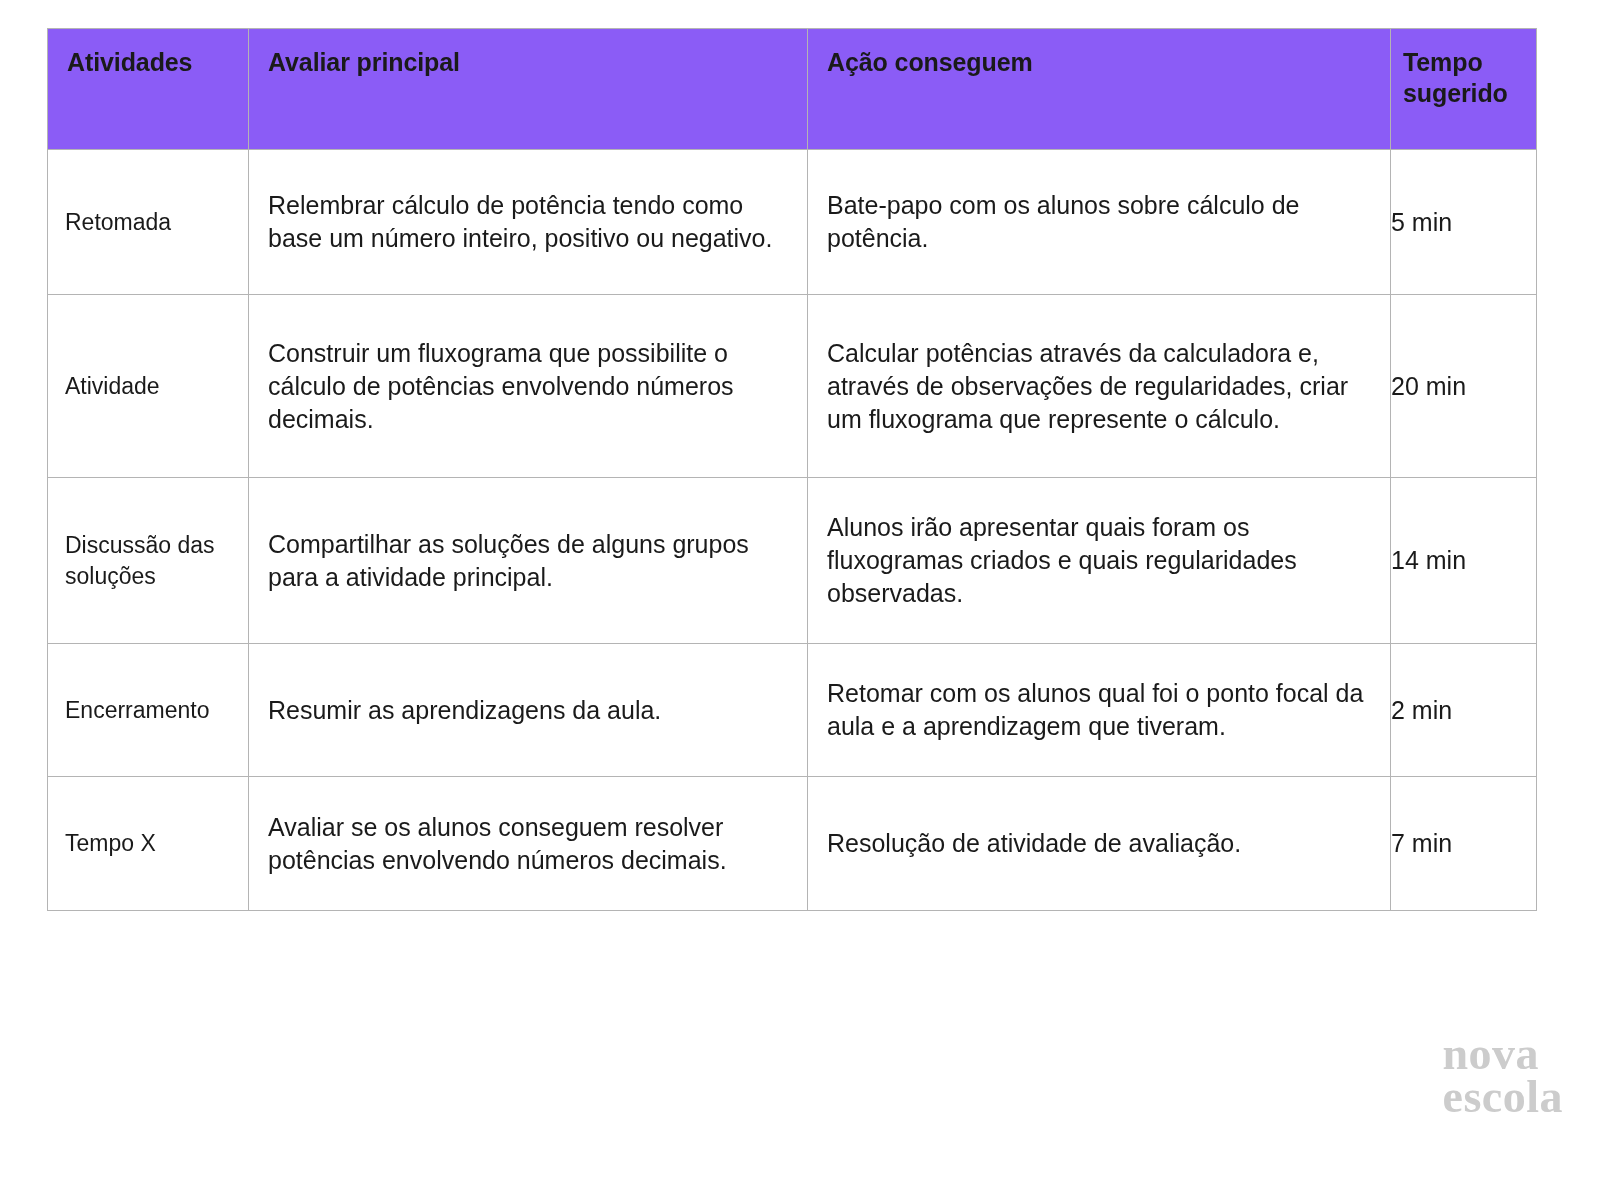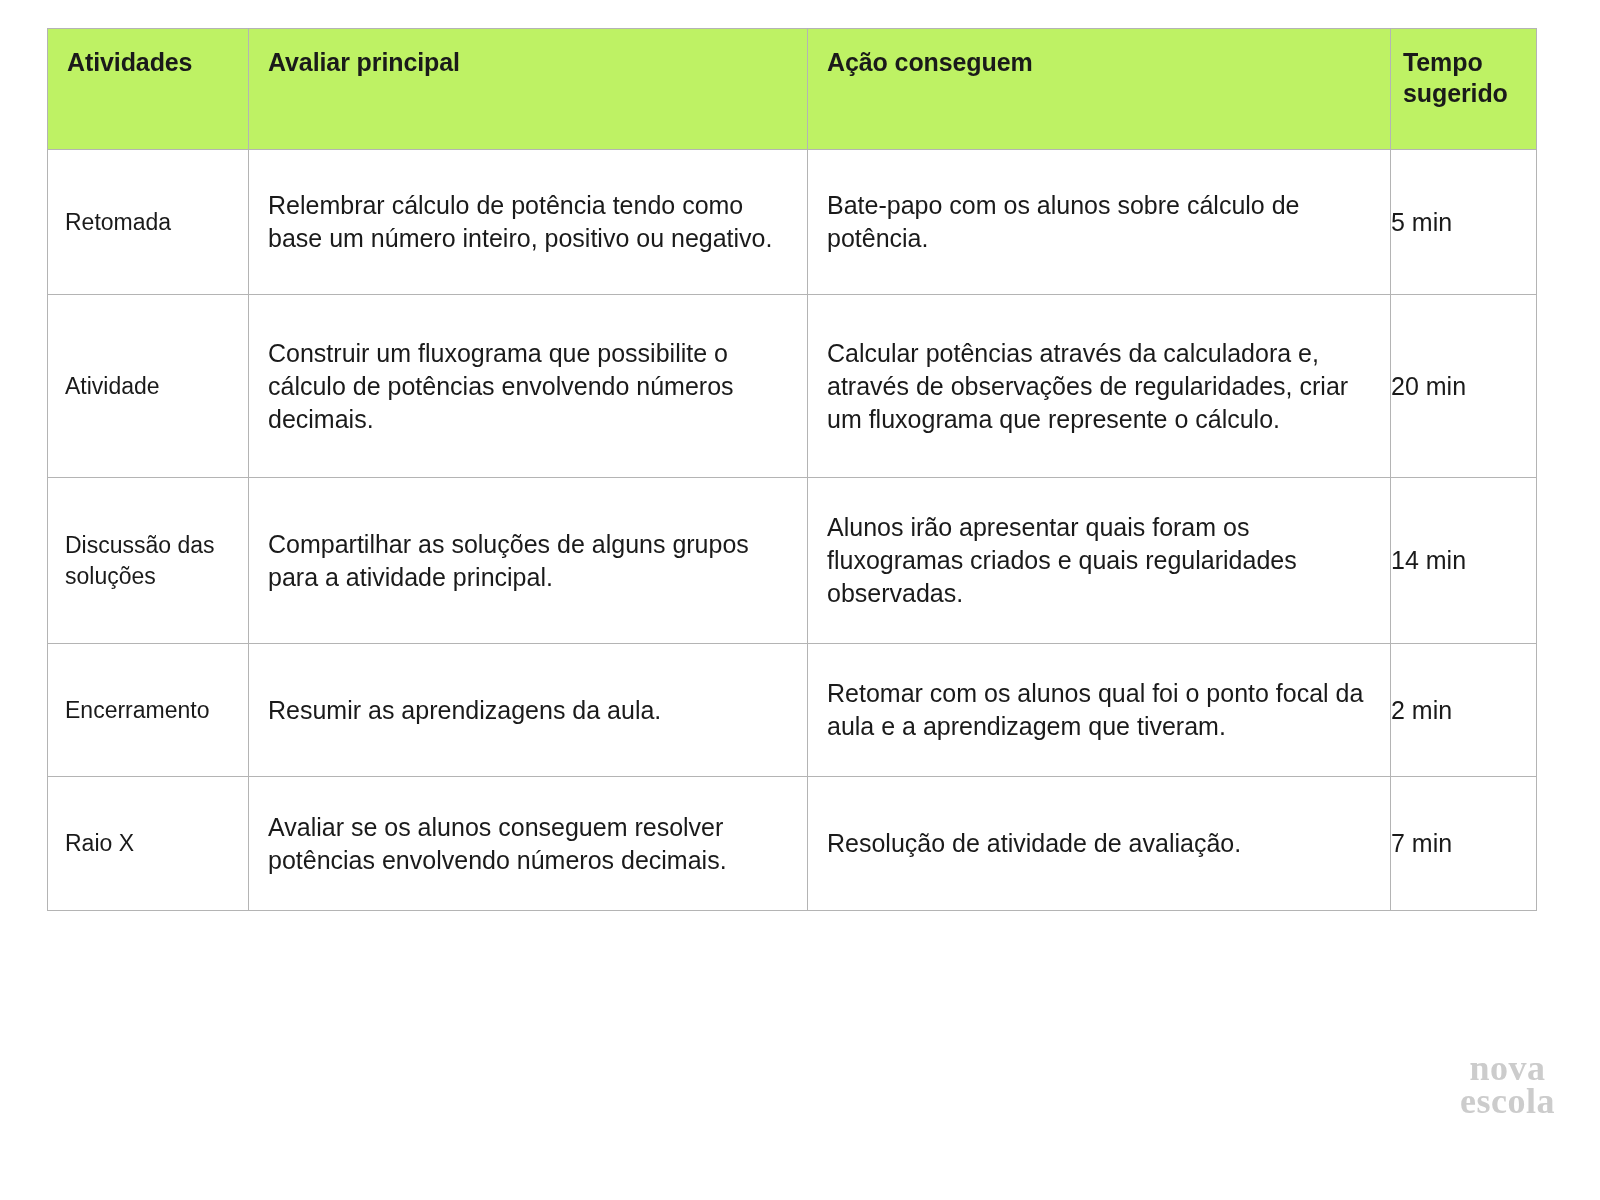--- a/index.html
+++ b/index.html
@@ -41,21 +41,21 @@
 
   table.plan th,
   table.plan td {
     border: 1px solid #b4b4b4;
     vertical-align: middle;
     text-align: left;
     color: #1a1a1a;
   }
 
   table.plan thead th {
-    background: #bef264;
+    background: #8b5cf6;
     font-weight: bold;
     font-size: 25px;
     line-height: 1.22;
     padding: 18px 18px 18px 19px;
     height: 121px;
     vertical-align: top;
     letter-spacing: -0.1px;
   }
 
   table.plan thead th.col-tempo {
@@ -84,27 +84,27 @@
 
   
   tr[data-row="0"] td { height: 145px; }
   tr[data-row="1"] td { height: 183px; }
   tr[data-row="2"] td { height: 166px; }
   tr[data-row="3"] td { height: 133px; }
   tr[data-row="4"] td { height: 134px; }
 
   .logo {
     position: absolute;
-    right: 45px;
+    right: 37px;
     bottom: 82px;
-    text-align: center;
+    text-align: left;
     color: #cccccc;
     font-family: "Liberation Serif", serif;
     font-weight: bold;
-    font-size: 36px;
+    font-size: 46px;
     line-height: 0.92;
     letter-spacing: 0.5px;
     user-select: none;
   }
   .logo .logo-line { display: block; }
 </style>
 </head>
 <body>
 
 <div class="page">
@@ -144,21 +144,21 @@
           <td class="cell-acao">Alunos irão apresentar quais foram os fluxogramas criados e quais regularidades observadas.</td>
           <td class="cell-tempo">14 min</td>
         </tr>
         <tr data-row="3">
           <td class="cell-atividade">Encerramento</td>
           <td class="cell-objetivo">Resumir as aprendizagens da aula.</td>
           <td class="cell-acao">Retomar com os alunos qual foi o ponto focal da aula e a aprendizagem que tiveram.</td>
           <td class="cell-tempo">2 min</td>
         </tr>
         <tr data-row="4">
-          <td class="cell-atividade">Raio X</td>
+          <td class="cell-atividade">Tempo X</td>
           <td class="cell-objetivo">Avaliar se os alunos conseguem resolver potências envolvendo números decimais.</td>
           <td class="cell-acao">Resolução de atividade de avaliação.</td>
           <td class="cell-tempo">7 min</td>
         </tr>
       </tbody>
     </table>
   </div>
 
   <div class="logo">
     <span class="logo-line">nova</span>

